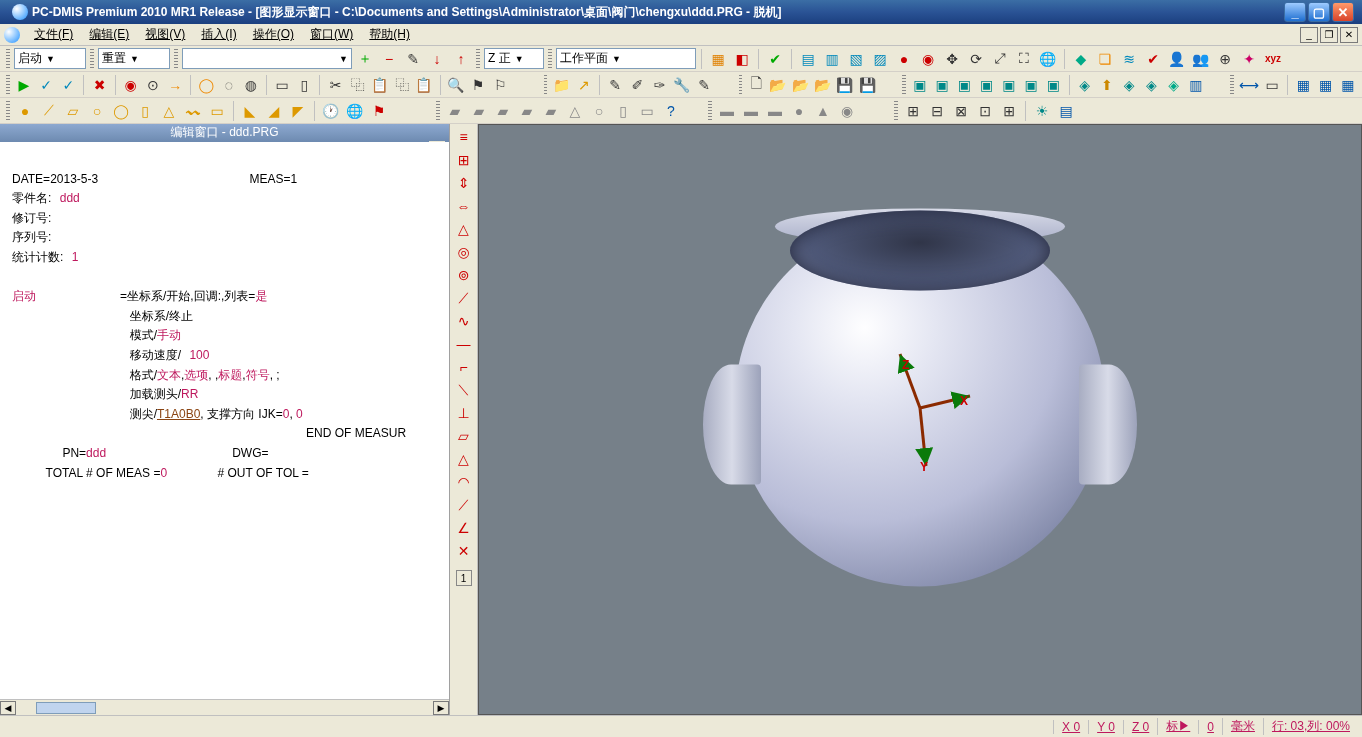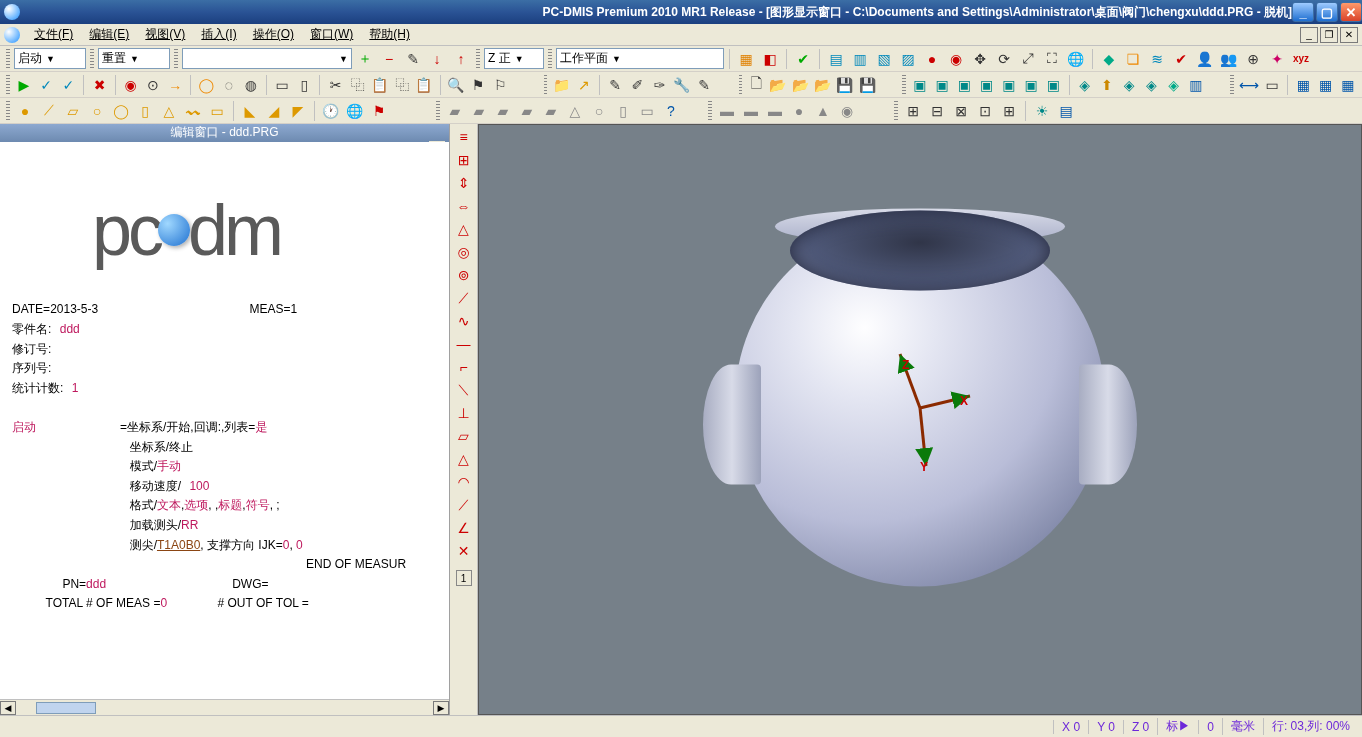--- a/index.html
+++ b/index.html
@@ -1,17 +1,17 @@
 <!DOCTYPE html>
 <html><head>
 <meta charset="utf-8">
 <style>
 * { margin: 0; padding: 0; box-sizing: border-box; font-family: "SimSun", "Microsoft YaHei", sans-serif; font-size: 12px; }
 body { width: 1362px; height: 737px; background: #ece9d8; overflow: hidden; display: flex; flex-direction: column; }
-.title-bar { height: 24px; background: linear-gradient(180deg,#3b6ea5 0%,#2a5395 50%,#1b3f7f 100%); display: flex; align-items: center; padding: 0 0; color: #fff; font-family: "Courier New", monospace; font-weight: bold; text-align: right; }
+.title-bar { height: 24px; background: linear-gradient(180deg,#3b6ea5 0%,#2a5395 50%,#1b3f7f 100%); display: flex; align-items: center; padding: 0 8px; color: #fff; font-family: "Courier New", monospace; font-weight: bold; }
 .title-bar .icon { width: 16px; height: 16px; border-radius: 50%; background: radial-gradient(circle at 30% 30%, #fff, #1e90ff); margin: 0 4px; }
 .title-text { flex: 1; white-space: nowrap; overflow: hidden; }
 .win-btns { display: flex; gap: 2px; }
 .win-btn { width: 22px; height: 20px; border: 1px solid #3b6ea5; border-radius: 3px; display: flex; align-items: center; justify-content: center; font-weight: bold; font-size: 13px; }
 .win-btn.min, .win-btn.max { background: linear-gradient(#9ecbff,#1e6ed0); color: #fff; }
 .win-btn.close { background: linear-gradient(#ff9a6b,#d9432a); color: #fff; }
 .menu-bar { height: 22px; background: #ece9d8; display: flex; align-items: center; padding: 0 4px; border-bottom: 1px solid #c0c0c0; }
 .menu-bar .app-icon { width: 16px; height: 16px; border-radius: 50%; background: radial-gradient(circle at 30% 30%, #fff, #1e90ff); margin-right: 6px; }
 .menu-item { padding: 2px 8px; cursor: pointer; text-decoration: underline; }
 .mdi-btns { margin-left: auto; display: flex; gap: 2px; }
@@ -45,21 +45,21 @@
 .sphere .top-hole{position:absolute; left:50%; top:-6px; transform:translateX(-50%); width:260px; height:80px; border-radius:50%; background: radial-gradient(ellipse at 50% 40%, #303548 0%, #505a7a 60%, #8890b0 100%); box-shadow: inset 0 0 20px #202438;}
 .sphere .top-rim{position:absolute; left:50%; top:-8px; transform:translateX(-50%); width:290px; height:36px; border-radius:50%; background:linear-gradient(180deg,#d8dbe8,#a8aec8);}
 .sphere .side-cyl{ position:absolute; top:40%; width:58px; height:120px; background:linear-gradient(90deg,#a8adc2,#d8dbe8,#9ca2ba); border-radius:4px;}
 .sphere .side-cyl.left{ left:-32px; border-top-left-radius:28px 60px; border-bottom-left-radius:28px 60px;}
 .sphere .side-cyl.right{ right:-32px; border-top-right-radius:28px 60px; border-bottom-right-radius:28px 60px;}
 .triad{ position:absolute; left:50%; top:48%; font-weight:bold; font-size:12px;}
 .triad .x{ position:absolute; left:40px; top:-14px; color:#c00;}
 .triad .y{ position:absolute; left:0px; top:52px; color:#c00;}
 .triad .z{ position:absolute; left:-18px; top:-50px; color:#c00;}
 .triad svg{position:absolute; left:-40px; top:-60px;}
-.status-bar{ height:22px; background:#ece9d8; border-top:1px solid #c0c0c0; display:flex; align-items:center; font-family:"SimSun",sans-serif; font-size:14px; padding:0 4px; color:#6d28d9;}
+.status-bar{ height:22px; background:#ece9d8; border-top:1px solid #c0c0c0; display:flex; align-items:center; font-family:"SimSun",sans-serif; font-size:14px; padding:0 4px; color:#be185d;text-decoration:underline;}
 .status-bar .fill{flex:1;}
 .status-bar .cell{ padding:0 8px; border-left:1px solid #c0c0c0;}
 </style>
 </head>
 <body>
 
 <div class="title-bar">
   <div class="icon"></div>
   <div class="title-text">PC-DMIS Premium 2010 MR1 Release - [图形显示窗口 - C:\Documents and Settings\Administrator\桌面\阀门\chengxu\ddd.PRG - 脱机]</div>
   <div class="win-btns">
@@ -105,21 +105,21 @@
   <div class="tb-btn" style="color:#c00">−</div>
   <div class="tb-btn">✎</div>
   <div class="tb-btn" style="color:#c00">↓</div>
   <div class="tb-btn" style="color:#c00">↑</div>
   <div class="grip"></div>
   <div class="tb-sel" style="width:60px">
       <span>Z 正</span>
       <span class="arrow">▼</span>
     </div>
   <div class="grip"></div>
-  <div class="tb-sel" style="width:168px">
+  <div class="tb-sel" style="width:140px">
       <span>工作平面</span>
       <span class="arrow">▼</span>
     </div>
   <div class="sep"></div>
   <div class="tb-btn" style="color:#e08000">▦</div>
   <div class="tb-btn" style="color:#c00">◧</div>
   <div class="sep"></div>
   <div class="tb-btn" style="color:#0a0">✔</div>
   <div class="sep"></div>
   <div class="tb-btn" style="color:#08b">▤</div>
@@ -268,21 +268,21 @@
   <div class="tb-btn" style="color:#05a">▤</div>
 </div>
 
 <div class="main-area">
   <div class="edit-pane">
     <div class="pane-title">
       <span>编辑窗口 - ddd.PRG</span>
       <span class="x">✕</span>
     </div>
     <div class="edit-body">
-<div class="logo">pc<span class="dot"></span>dm</div><span>DATE=</span><span>2013-5-3</span>                  <span>MEAS=</span><span>1</span>
+<span>DATE=</span><span>2013-5-3</span>                  <span>MEAS=</span><span>1</span>
 <span>零件名:</span> <span class="blue">ddd</span>
 <span>修订号:</span>
 <span>序列号:</span>
 <span>统计计数:</span> <span class="blue">1</span>
 
 <span class="blue">启动</span>          <span>=坐标系/开始,回调:,列表=</span><span class="blue">是</span>
               <span>坐标系/终止</span>
               <span>模式/</span><span class="blue">手动</span>
               <span>移动速度/</span> <span class="blue">100</span>
               <span>格式/</span><span class="blue">文本</span><span>,</span><span class="blue">选项</span><span>, ,</span><span class="blue">标题</span><span>,</span><span class="blue">符号</span><span>, ;</span>

